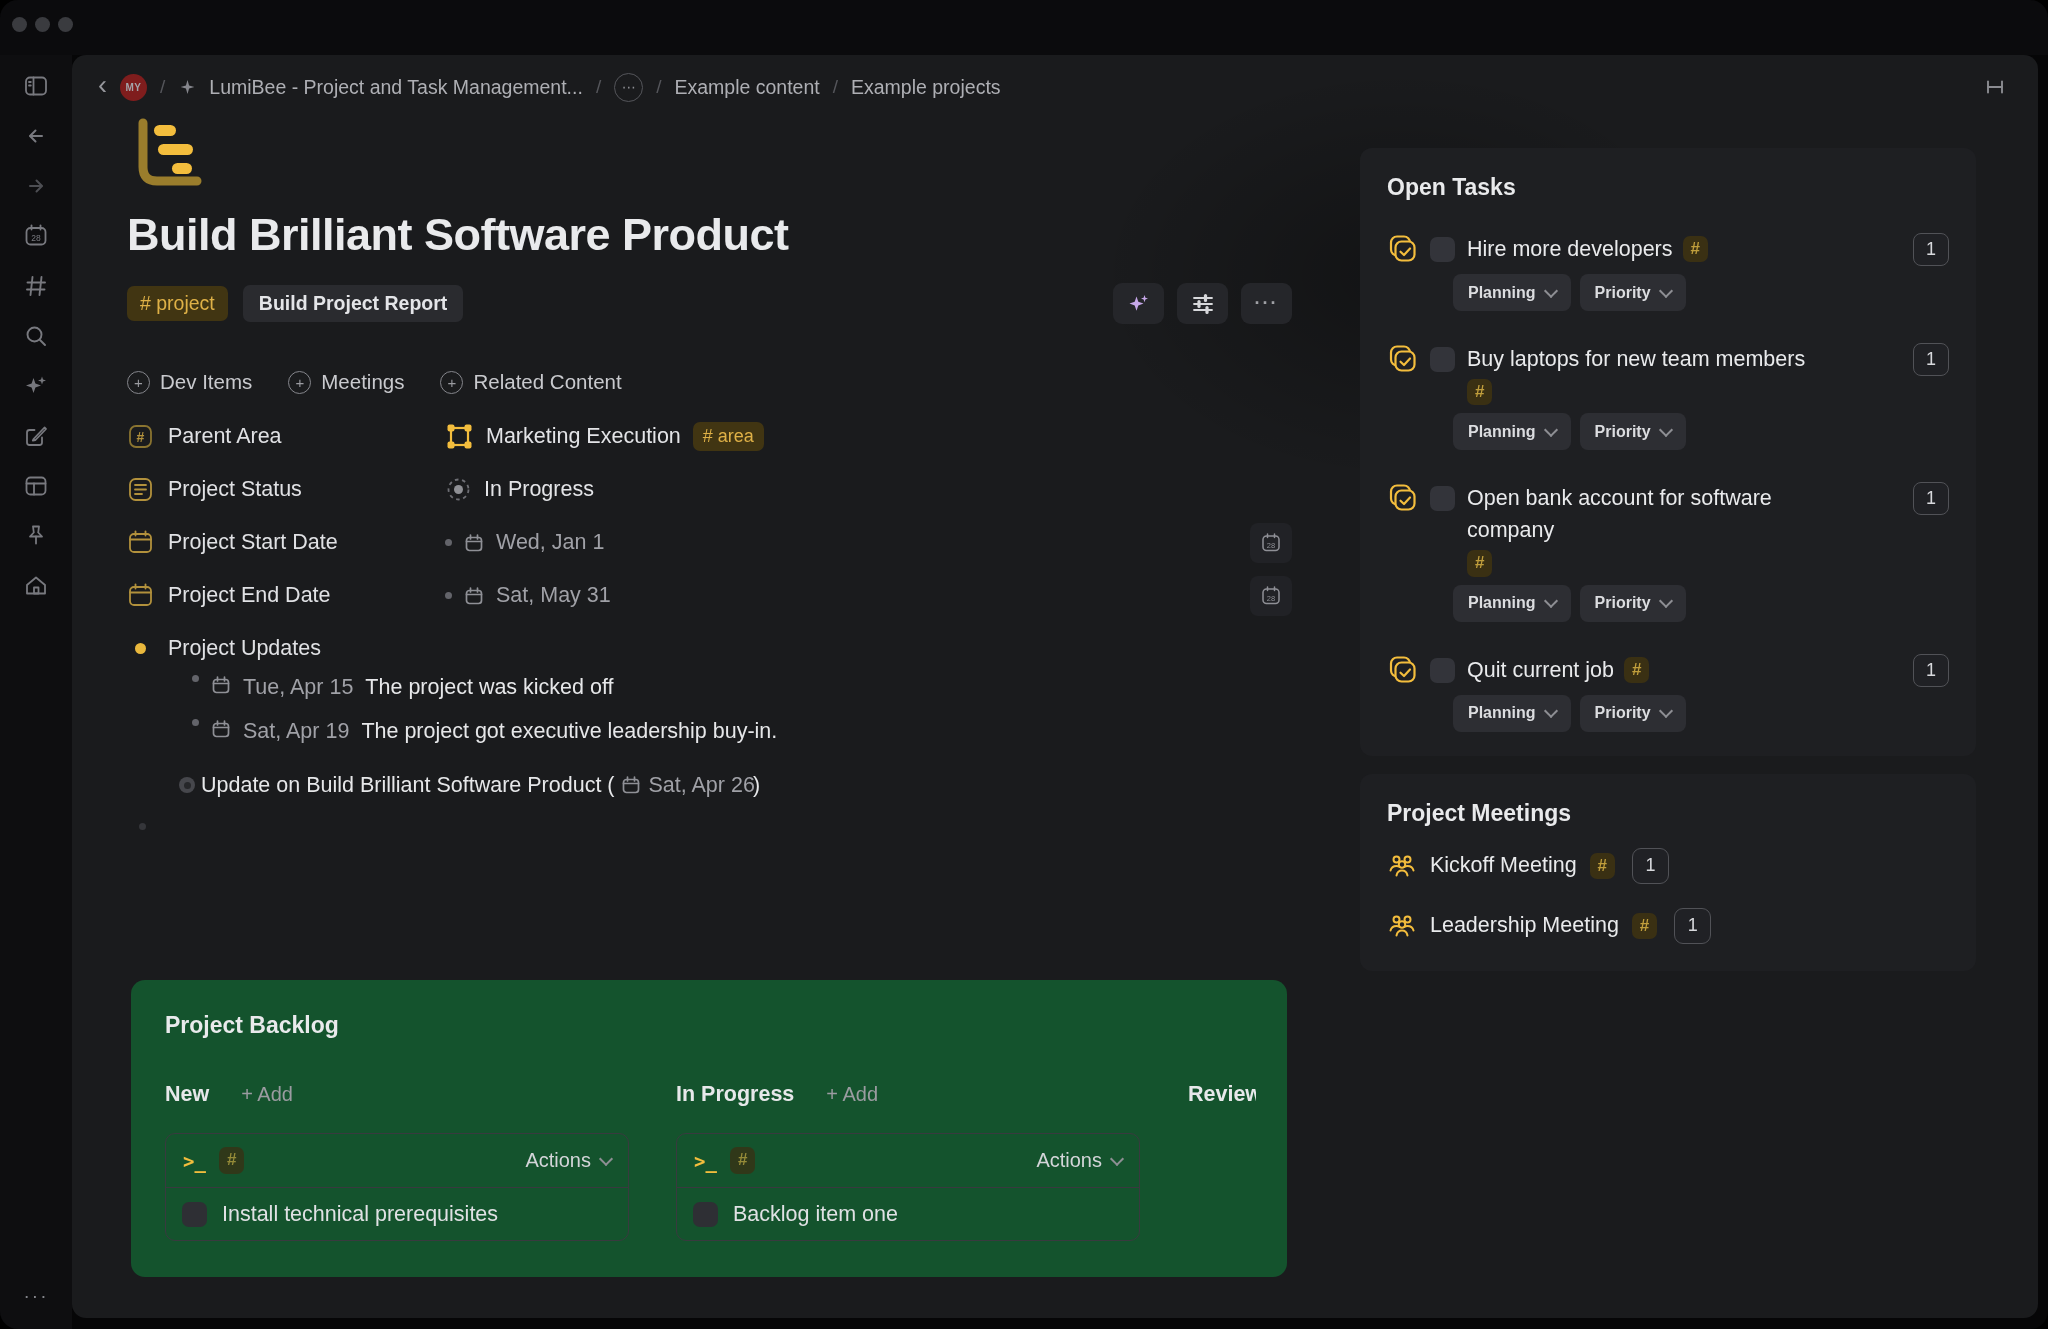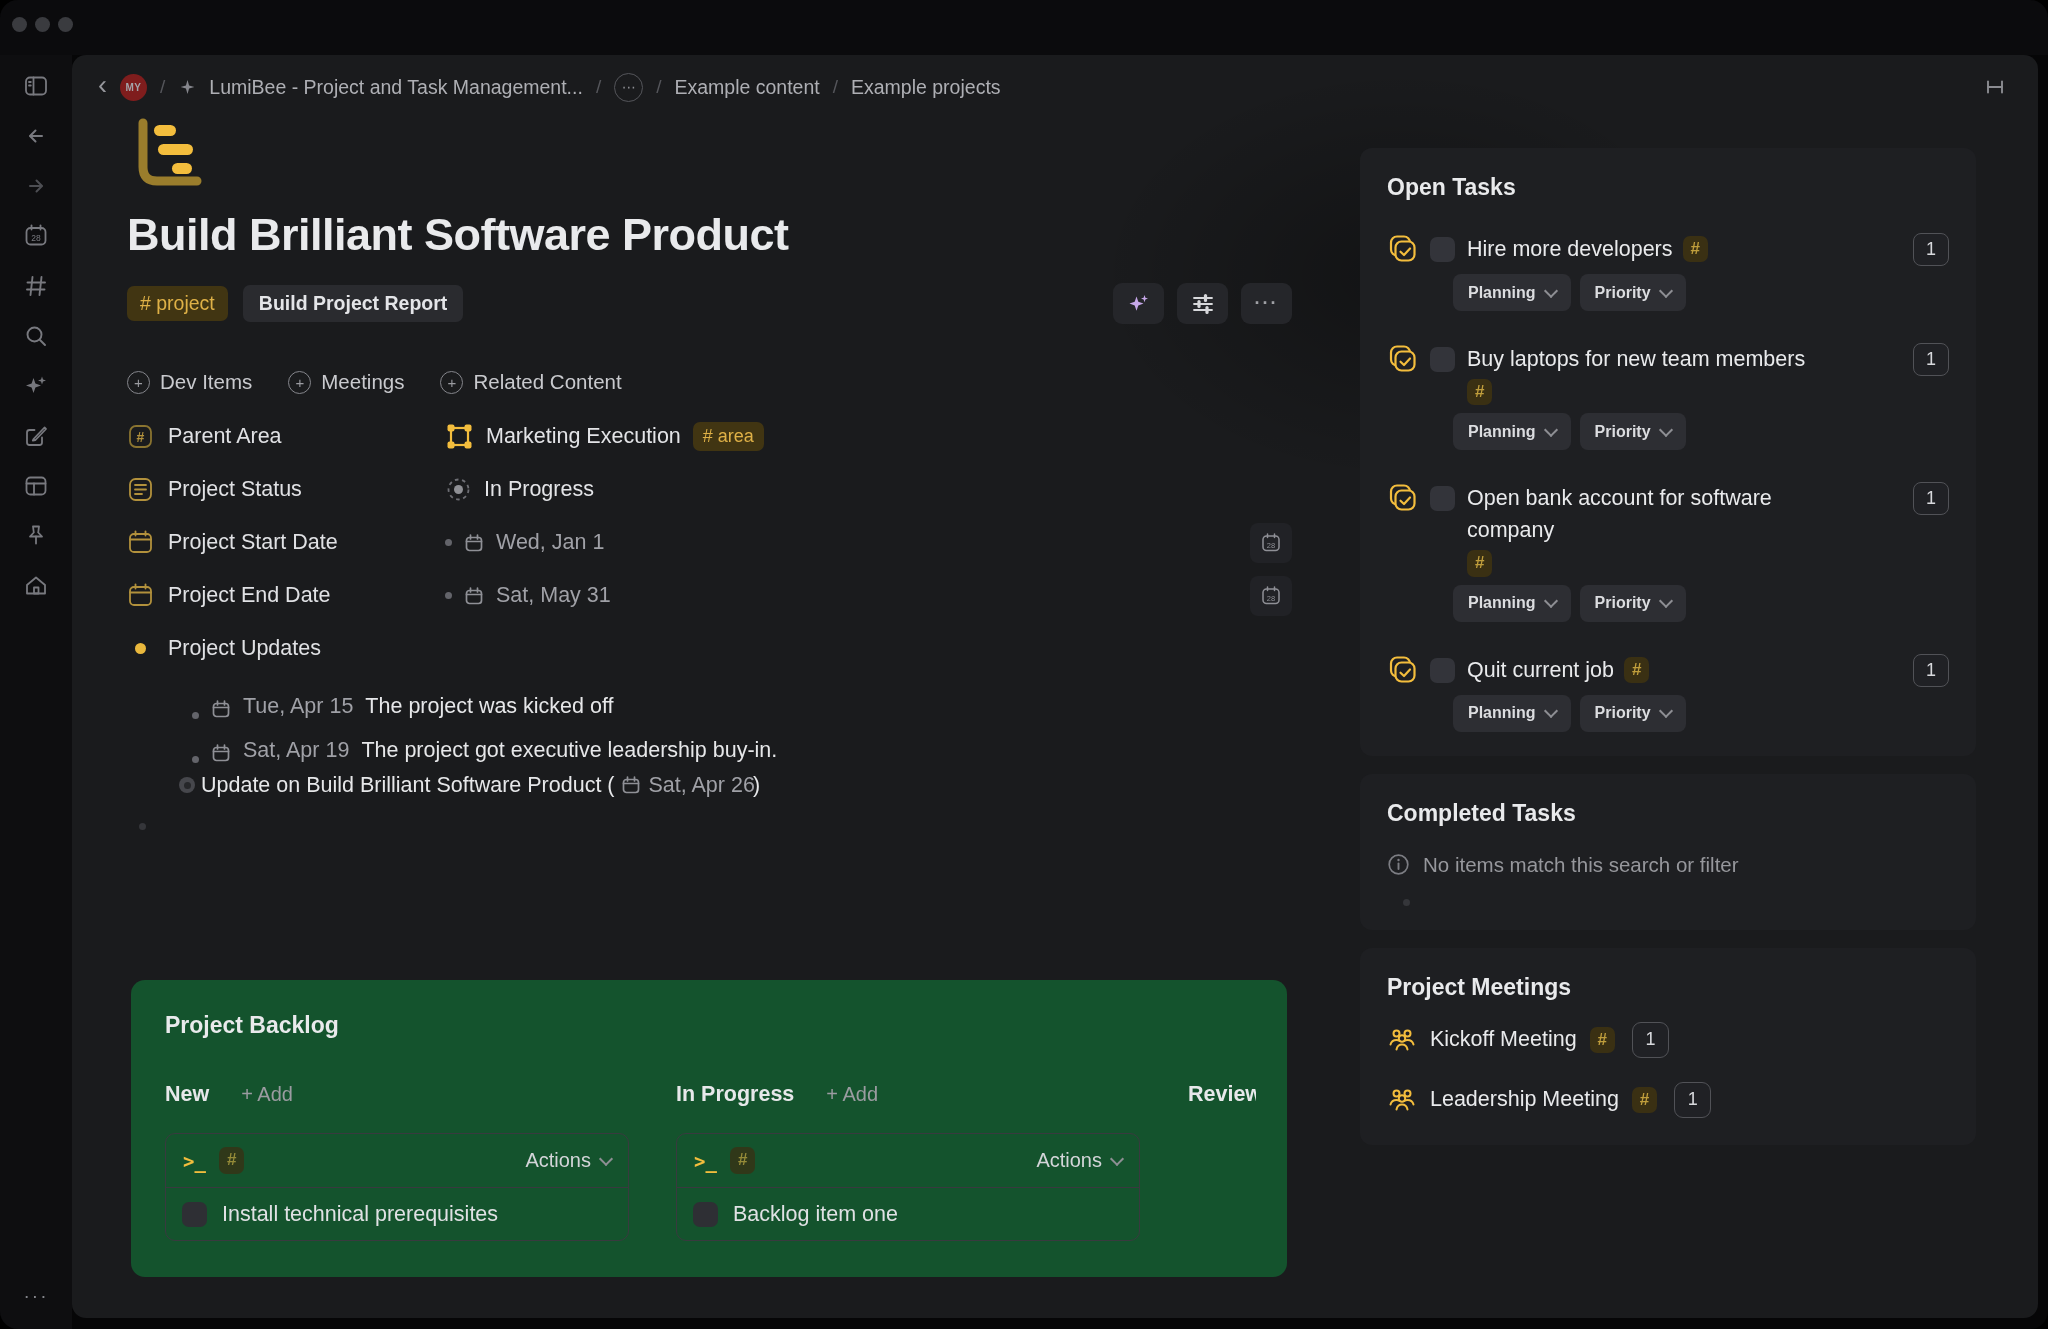--- a/index.html
+++ b/index.html
@@ -37,21 +37,21 @@
   .pluscirc{width:21px;height:21px;border:1.6px solid #85868c;border-radius:50%;color:#9b9ca1;font-size:15px;display:flex;align-items:center;justify-content:center;line-height:1;}
   .fields{margin-top:16px;}
   .frow{display:flex;align-items:center;height:53px;}
   .flabel{width:318px;display:flex;align-items:center;gap:14px;font-size:21.5px;color:#e0e1e4;cursor:pointer;}
   .fvalue{flex:1;display:flex;align-items:center;gap:12px;font-size:21.5px;color:#e3e4e7;}
   .vtext{cursor:pointer;}
   .datetext{color:#a0a1a7;cursor:pointer;}
   .minibullet{width:7px;height:7px;border-radius:50%;background:#63646a;flex:0 0 auto;cursor:pointer;}
   .ybullet{width:11px;height:11px;border-radius:50%;background:#e9b83d;margin:0 8px;flex:0 0 auto;cursor:pointer;}
   .calbtn{margin-left:auto;width:42px;height:40px;background:#212226;border-radius:8px;display:flex;align-items:center;justify-content:center;cursor:pointer;}
-  .urow{display:flex;align-items:flex-end;height:44px;margin-left:65px;gap:12px;font-size:21.5px;}
+  .urow{display:flex;align-items:flex-start;height:44px;margin-left:65px;gap:12px;font-size:21.5px;}
   .utext{color:#e6e7e9;cursor:pointer;}
   .unode{display:flex;align-items:center;height:44px;margin-left:52px;gap:6px;font-size:21.5px;color:#e6e7e9;}
   .nodebullet{width:16px;height:16px;border-radius:50%;background:#46474c;display:flex;align-items:center;justify-content:center;flex:0 0 auto;cursor:pointer;}
   .nodebullet i{width:7px;height:7px;border-radius:50%;background:#26272a;}
   .inline-date{display:inline-flex;align-items:center;gap:8px;color:#a0a1a7;}
   .faintdot{width:7px;height:7px;border-radius:50%;background:#35363a;margin:16px 0 0 12px;}
   
   .rightcol{position:absolute;left:1288px;top:93px;width:616px;}
   .panel{background:#1e1f22;border-radius:12px;padding:24px 27px;margin-bottom:18px;}
   .panel-title{font-size:23px;font-weight:700;color:#e9eaec;margin:2px 0 0;}
@@ -521,32 +521,20 @@
                 <span class="chev"></span>
               </span>
             <span class="pill">
                 <span>Priority</span>
                 <span class="chev"></span>
               </span>
           </div>
         </div>
       </section>
 
-      <section class="panel">
-        <h2 class="panel-title">Completed Tasks</h2>
-        <div class="emptyrow">
-          <svg width="23" height="23" viewBox="0 0 23 23">
-              <circle cx="11.5" cy="11.5" r="9.3" fill="none" stroke="#7c7d83" stroke-width="1.7"></circle>
-              <line x1="11.5" y1="10.5" x2="11.5" y2="16" stroke="#7c7d83" stroke-width="1.9" stroke-linecap="round"></line>
-              <circle cx="11.5" cy="7" r="1.2" fill="#7c7d83"></circle>
-            </svg>
-          <span>No items match this search or filter</span>
-        </div>
-        <div class="faintdot" style="margin-left:16px;margin-top:22px;"></div>
-      </section>
 
       <section class="panel">
         <h2 class="panel-title">Project Meetings</h2>
         <div class="meetrow">
           <svg width="30" height="30" viewBox="0 0 30 30" fill="none" stroke="#f3bd3d" stroke-width="2" stroke-linecap="round">
               <circle cx="9.5" cy="8.5" r="3"></circle>
               <circle cx="20.5" cy="8.5" r="3"></circle>
               <circle cx="15" cy="13.5" r="3.2"></circle>
               <path d="M3.5 19.5 q1.2-4.5 6-4.5 q2 0 3.2 1"></path>
               <path d="M26.5 19.5 q-1.2-4.5 -6-4.5 q-2 0-3.2 1"></path>

